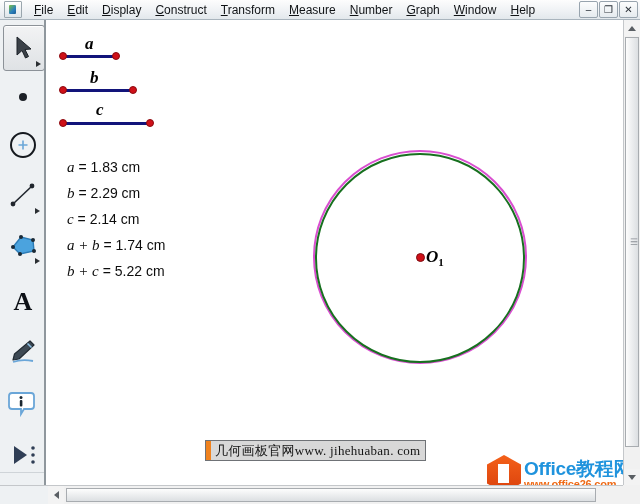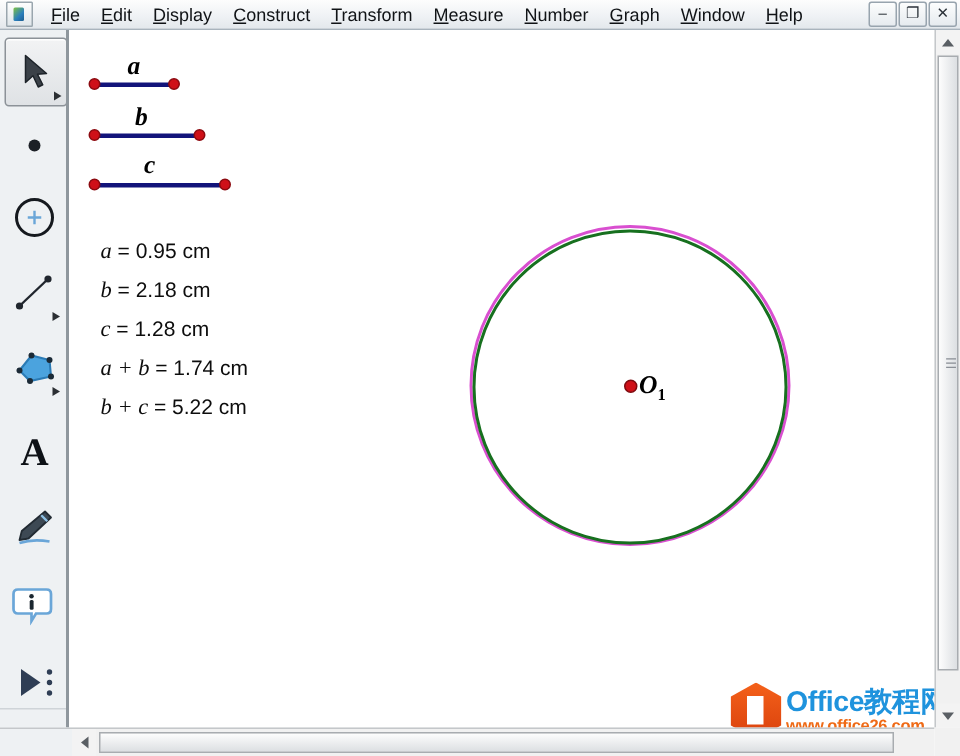--- a/index.html
+++ b/index.html
@@ -266,47 +266,51 @@
     <div class="dot" style="left:81px;top:66px;"></div>
     <div class="seglabel" style="left:42px;top:48px;">b</div>
 
     <div class="seg" style="left:14px;top:102px;width:91px;"></div>
     <div class="dot" style="left:11px;top:99px;"></div>
     <div class="dot" style="left:98px;top:99px;"></div>
     <div class="seglabel" style="left:48px;top:80px;">c</div>
 
     <div class="meas" style="left:19px;top:140px;">
       <i>a</i>
-      <span>= 0.95 cm</span>
+      <span>= 1.83 cm</span>
     </div>
     <div class="meas" style="left:19px;top:166px;">
       <i>b</i>
-      <span>= 2.18 cm</span>
+      <span>= 2.29 cm</span>
     </div>
     <div class="meas" style="left:19px;top:192px;">
       <i>c</i>
-      <span>= 1.28 cm</span>
+      <span>= 2.14 cm</span>
     </div>
     <div class="meas" style="left:19px;top:218px;">
       <i>a + b</i>
       <span>= 1.74 cm</span>
     </div>
     <div class="meas" style="left:19px;top:244px;">
       <i>b + c</i>
       <span>= 5.22 cm</span>
     </div>
 
     <div class="circ circ-magenta" style="left:265px;top:130px;width:214px;height:214px;"></div>
     <div class="circ circ-green" style="left:267px;top:133px;width:210px;height:210px;"></div>
 
     <div class="center-dot" style="left:368px;top:233px;"></div>
     <div class="center-label" style="left:378px;top:227px;">
       <span>O</span><sub>1</sub>
     </div>
 
+    <div class="wmbox" style="left:157px;top:420px;">
+      <div class="handle"></div>
+      <div class="txt">几何画板官网www. jihehuaban. com</div>
+    </div>
   </div>
 
   <div class="logo">
     <div class="logo-hex"></div>
     <div class="logo-txt">
       <div class="logo-main">Office教程网</div>
       <div class="logo-sub">www.office26.com</div>
     </div>
   </div>
 

